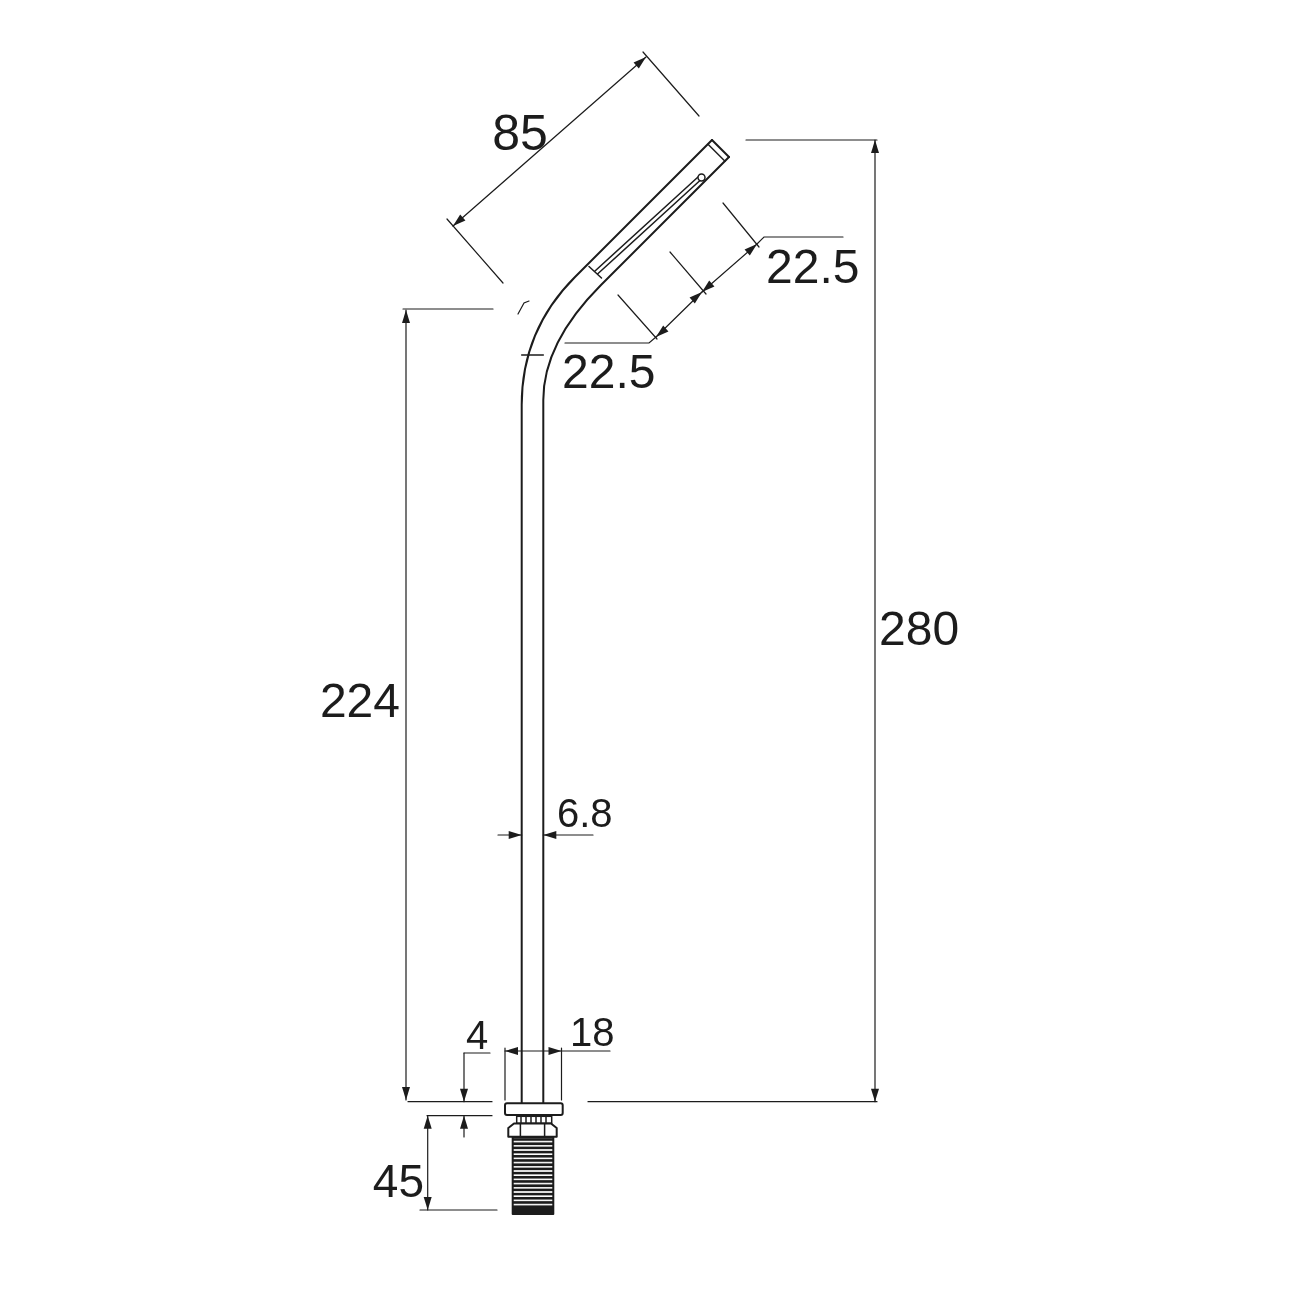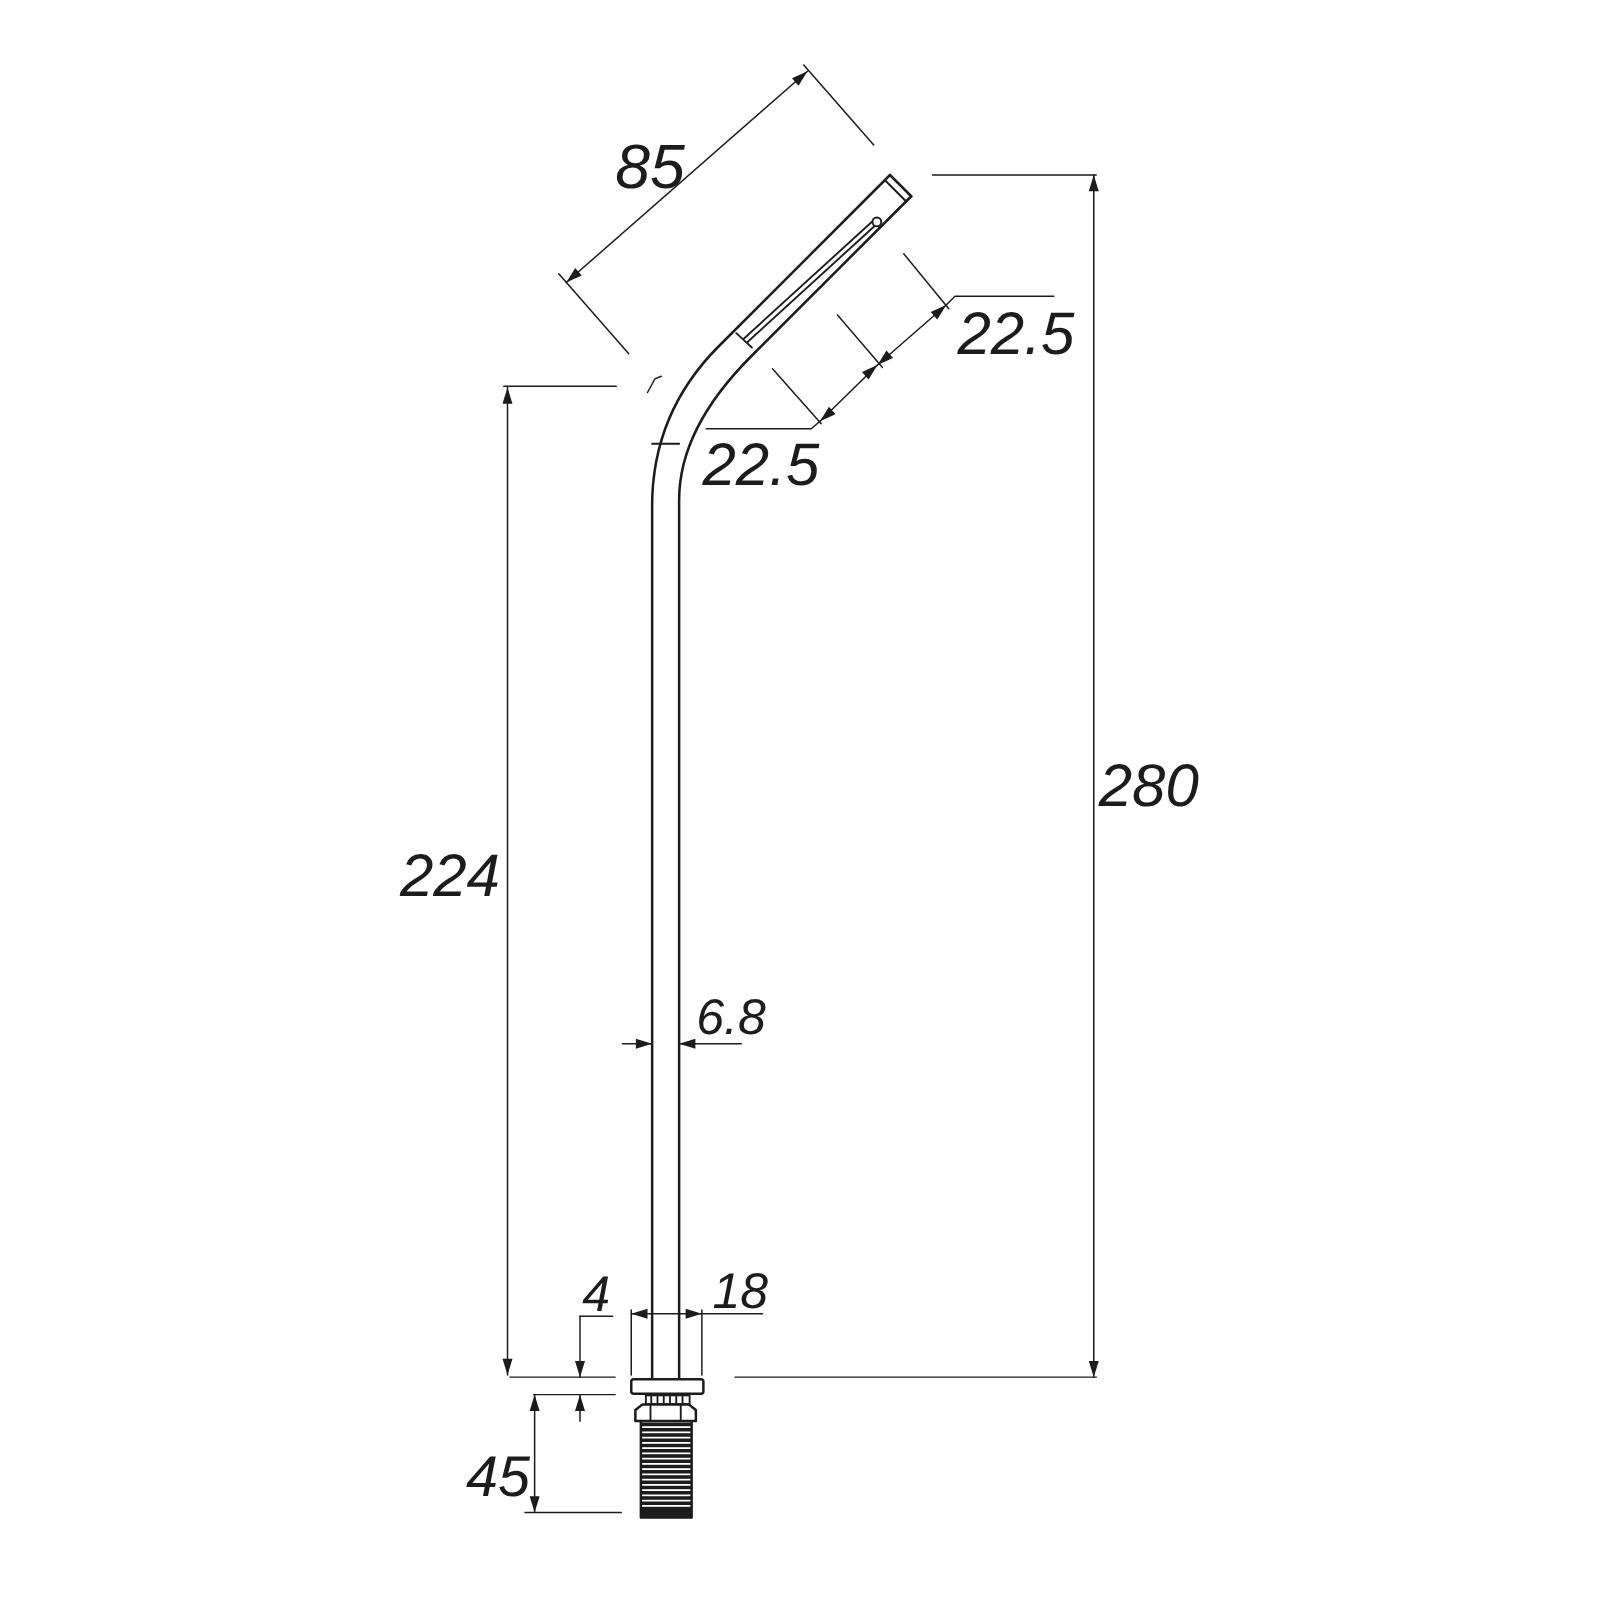--- a/index.html
+++ b/index.html
@@ -2,21 +2,20 @@
 <html style="--ink: #1c1c1c; --bg: #ffffff;"><head>
 <meta charset="utf-8">
 <style>
   :root { --ink:#1c1c1c; --bg:#ffffff; }
   * { margin:0; padding:0; box-sizing:border-box; }
   html,body { background:var(--bg); }
   .stage {
     width:1036px; height:1292px; background:var(--bg);
     position:relative; overflow:hidden;
     font-family:"Liberation Sans", sans-serif;
-    font-style:italic;
   }
   svg { display:block; }
   .ln   { stroke:var(--ink); stroke-width:2;   fill:none; stroke-linecap:round; stroke-linejoin:round; }
   .thin { stroke:var(--ink); stroke-width:1.5; fill:none; stroke-linecap:round; }
   .dim  { stroke:var(--ink); stroke-width:1.2; fill:none; stroke-linecap:round; }
   .arrow{ fill:var(--ink); stroke:none; }
   .part-fill { fill:var(--bg); }
   text.lbl { fill:var(--ink); font-family:"Liberation Sans", sans-serif; }
   .fs50 { font-size:50px; } .fs48 { font-size:48px; }
   .fs46 { font-size:46px; } .fs40 { font-size:40px; }

